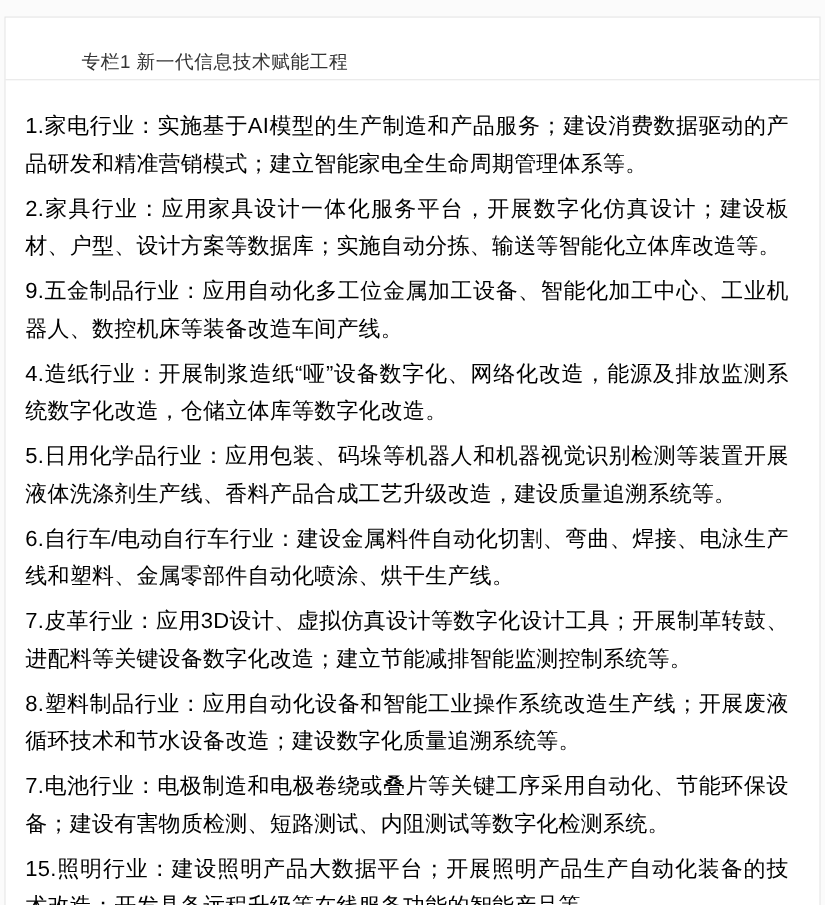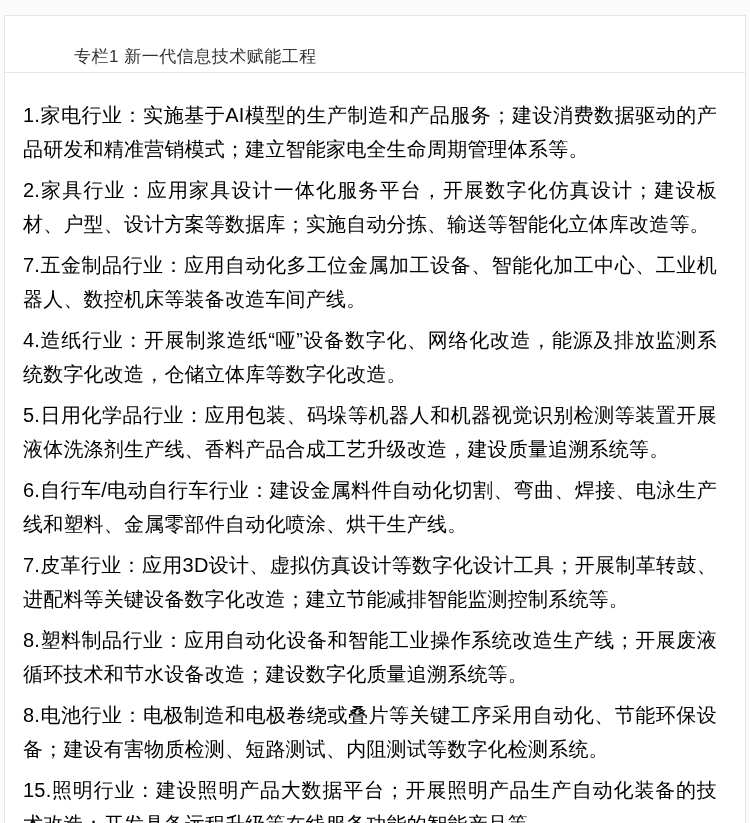--- a/index.html
+++ b/index.html
@@ -55,22 +55,22 @@
 </head>
 <body>
 
 <div class="panel">
   <div class="panel-header">
     <span class="panel-title">专栏1 新一代信息技术赋能工程</span>
   </div>
   <div class="panel-body">
     <p class="item">1.家电行业：实施基于AI模型的生产制造和产品服务；建设消费数据驱动的产品研发和精准营销模式；建立智能家电全生命周期管理体系等。</p>
     <p class="item">2.家具行业：应用家具设计一体化服务平台，开展数字化仿真设计；建设板材、户型、设计方案等数据库；实施自动分拣、输送等智能化立体库改造等。</p>
-    <p class="item">7.五金制品行业：应用自动化多工位金属加工设备、智能化加工中心、工业机器人、数控机床等装备改造车间产线。</p>
+    <p class="item">9.五金制品行业：应用自动化多工位金属加工设备、智能化加工中心、工业机器人、数控机床等装备改造车间产线。</p>
     <p class="item">4.造纸行业：开展制浆造纸“哑”设备数字化、网络化改造，能源及排放监测系统数字化改造，仓储立体库等数字化改造。</p>
     <p class="item">5.日用化学品行业：应用包装、码垛等机器人和机器视觉识别检测等装置开展液体洗涤剂生产线、香料产品合成工艺升级改造，建设质量追溯系统等。</p>
     <p class="item">6.自行车/电动自行车行业：建设金属料件自动化切割、弯曲、焊接、电泳生产线和塑料、金属零部件自动化喷涂、烘干生产线。</p>
     <p class="item">7.皮革行业：应用3D设计、虚拟仿真设计等数字化设计工具；开展制革转鼓、进配料等关键设备数字化改造；建立节能减排智能监测控制系统等。</p>
     <p class="item">8.塑料制品行业：应用自动化设备和智能工业操作系统改造生产线；开展废液循环技术和节水设备改造；建设数字化质量追溯系统等。</p>
-    <p class="item">8.电池行业：电极制造和电极卷绕或叠片等关键工序采用自动化、节能环保设备；建设有害物质检测、短路测试、内阻测试等数字化检测系统。</p>
+    <p class="item">7.电池行业：电极制造和电极卷绕或叠片等关键工序采用自动化、节能环保设备；建设有害物质检测、短路测试、内阻测试等数字化检测系统。</p>
     <p class="item">15.照明行业：建设照明产品大数据平台；开展照明产品生产自动化装备的技术改造；开发具备远程升级等在线服务功能的智能产品等。</p>
   </div>
 </div>
 
 </body></html>

